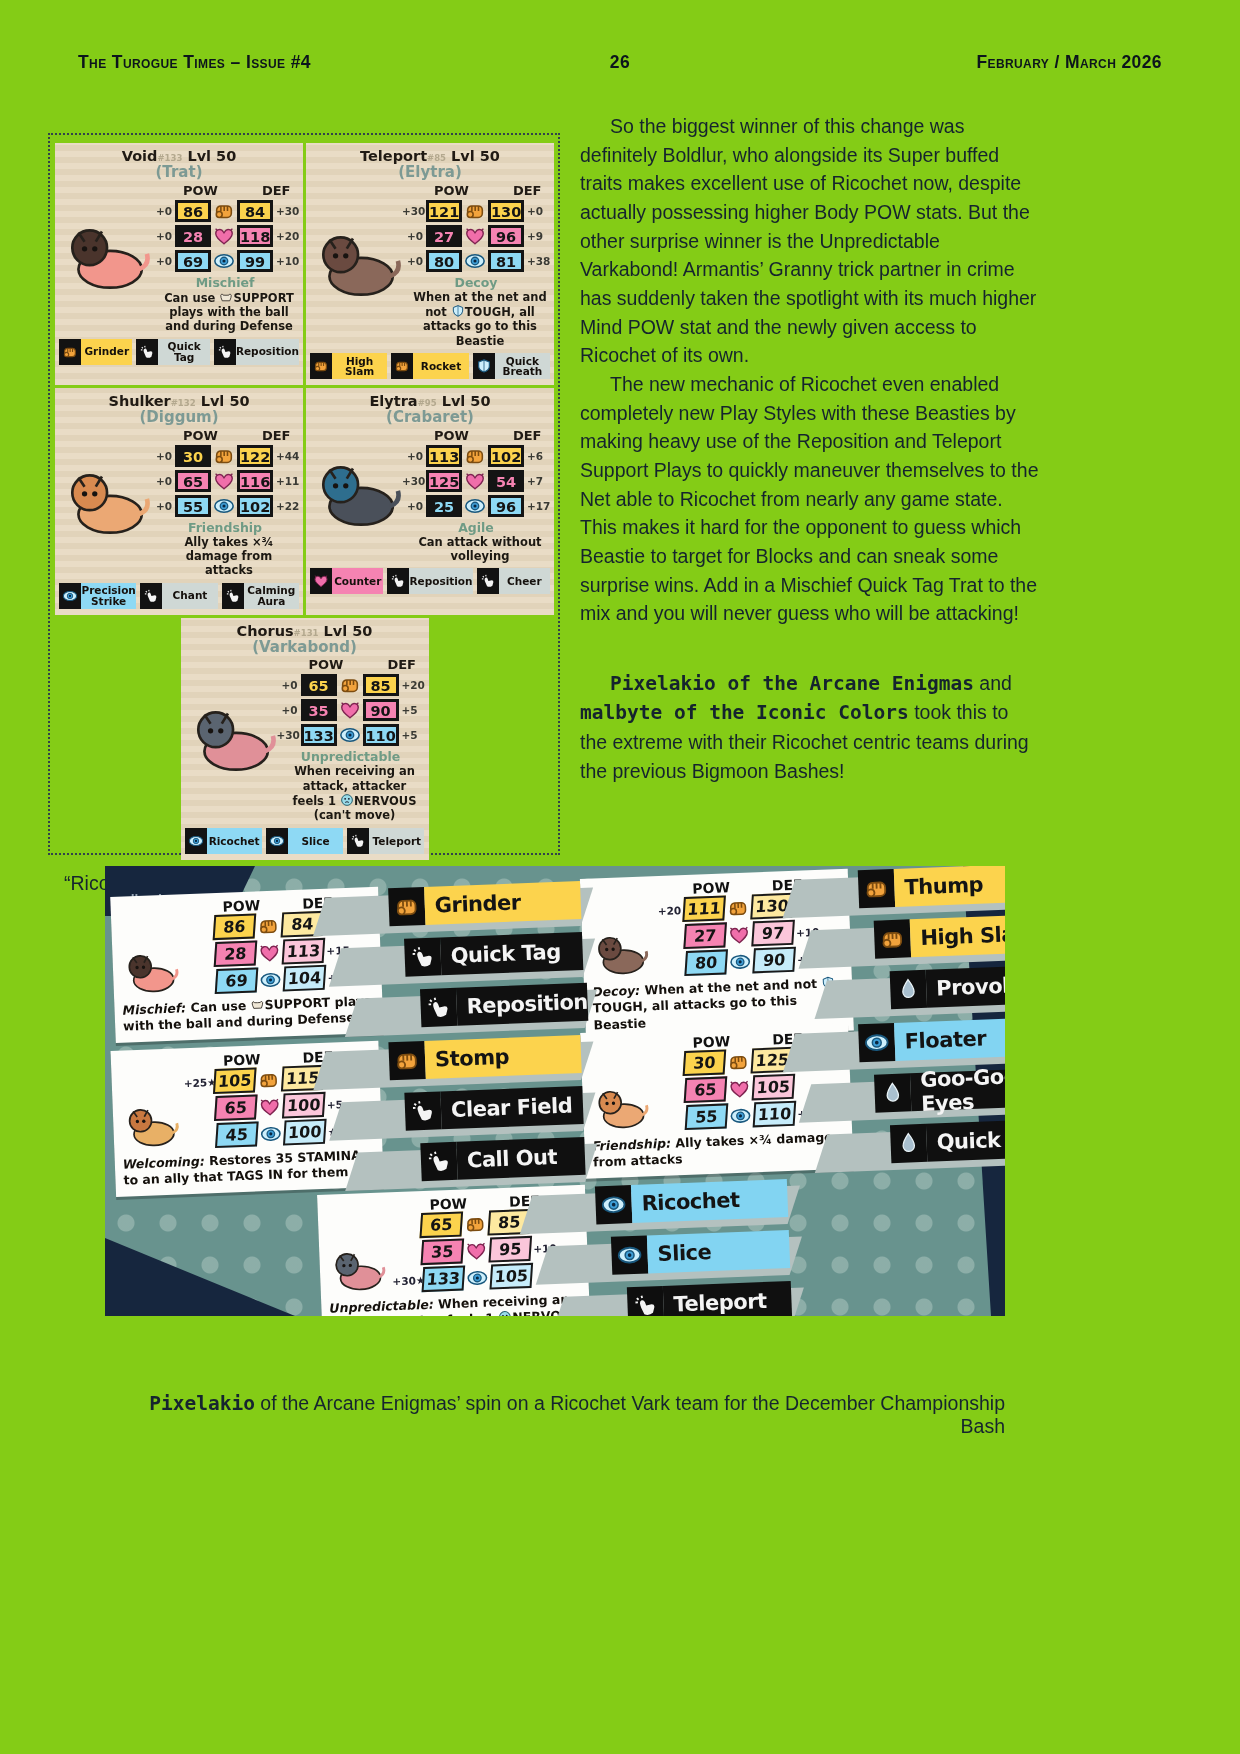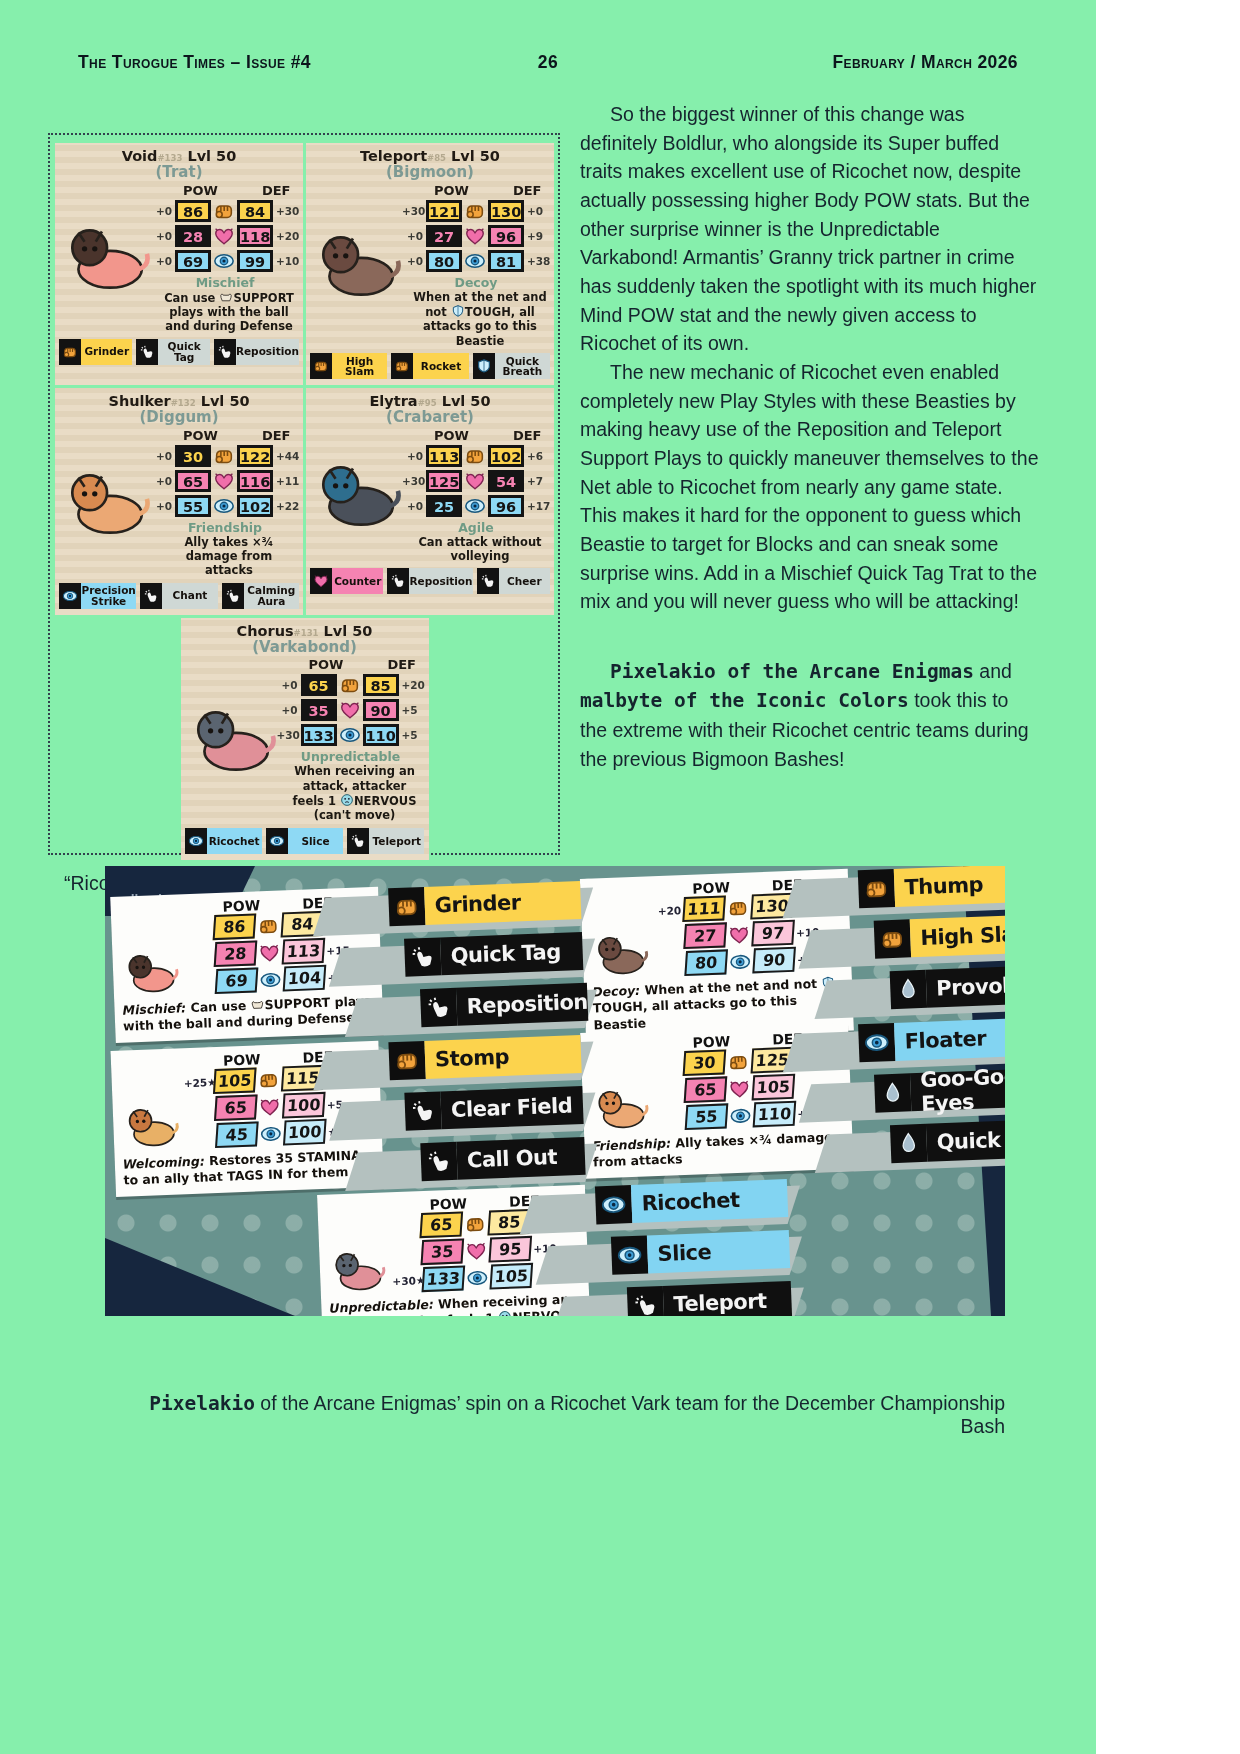--- a/index.html
+++ b/index.html
@@ -1,17 +1,17 @@
 <!DOCTYPE html>
 <html><head>
 <meta charset="utf-8">
 <style>
   * { margin:0; padding:0; box-sizing:border-box; }
   body { font-family:"Liberation Sans", sans-serif; }
-  .page { position:relative; width:1096px; height:1754px; background:#86efac; overflow:hidden; color:#15242e;padding-left:36px; }
+  .page { position:relative; width:1240px; height:1754px; background:#84cc16; overflow:hidden; color:#15242e;padding-left:36px; }
 
   
   .hdr { position:absolute; left:78px; right:78px; top:52px; display:flex; justify-content:space-between;
          font-weight:bold; font-size:17.5px; letter-spacing:.4px; font-variant:small-caps; color:#0c151c; }
   .hdr .pgnum { position:absolute; left:50%; transform:translateX(-50%); }
 
   
   .team-box { position:absolute; left:48px; top:133px; width:512px; height:722px;
               border:2px dotted #31424c; padding:8px 5px 6px 5px; }
   .team-title { text-align:center; font-size:21px; color:#22323c; margin-bottom:8px; }
@@ -49,21 +49,21 @@
   .chip-ic svg { width:16px; height:16px; }
   .chip-lb { flex:1; height:26px; display:flex; align-items:center; justify-content:center; text-align:center;
              font-size:10.5px; font-weight:bold; color:#15100c; line-height:1; }
   .mv-body .chip-lb { background:#fcd34d; } .mv-mind .chip-lb { background:#f583b2; }
   .mv-spirit .chip-lb { background:#8ed9f4; } .mv-support .chip-lb { background:#cfd8d5; }
   .mv-defense .chip-lb { background:#cfd8d5; }
   .box-caption { text-align:center; font-size:19.5px; line-height:1.38; margin-top:10px; color:#16252f; }
   .bname { font-family:"DejaVu Sans Mono", monospace; font-weight:bold; }
 
   
-  .article { position:absolute; left:580px; top:100px; width:460px; font-size:19.5px; line-height:1.47; color:#15242e; }
+  .article { position:absolute; left:580px; top:112px; width:460px; font-size:19.5px; line-height:1.47; color:#15242e; }
   .article p { text-indent:30px; }
   .article p.gap { margin-top:41px; }
 
   
   .shot { position:absolute; left:105px; top:866px; width:900px; height:450px; overflow:hidden;
           background:#68938e; background-image:radial-gradient(rgba(216,230,224,.32) 8px, transparent 9px);
           background-size:42px 42px; }
   .corner { position:absolute; background:#16263e; z-index:0; }
   .corner-tl { left:0; top:0; width:150px; height:50px; clip-path:polygon(0 0,100% 0,84% 100%,0 100%); }
   .corner-tl span { position:absolute; left:6px; top:26px; color:#97a6b6; font-family:"DejaVu Sans Mono", monospace;
@@ -216,21 +216,21 @@
                   <path d="M4.2 4.8 5.8 6.4M8.6 2.8l.5 2.2M2.8 8.8h2.3" stroke="#f4f4f4" stroke-width="1.7"></path>
                 </svg>
               </span>
               <span class="chip-lb">Reposition</span>
             </div>
           </div>
         </div>
         <div class="bcard">
           <div class="bc-head">
             <div><span class="bc-name">Teleport</span><span class="bc-num">#85</span><span class="bc-name"> Lvl 50</span></div>
-            <div class="bc-species">(Bigmoon)</div>
+            <div class="bc-species">(Elytra)</div>
           </div>
           <div class="bc-main">
             <div class="bc-art">
               <span><svg viewBox="0 0 90 70">
                   <ellipse cx="50" cy="48" rx="31" ry="18" fill="#8a685a" stroke="#26211c" stroke-width="2.6"></ellipse>
                   <path d="M78 48q11-4 8-15" stroke="#8a685a" stroke-width="4.5" fill="none"></path>
                   <circle cx="30" cy="27" r="17" fill="#6a4a40" stroke="#26211c" stroke-width="2.6"></circle>
                   <path d="M19 12l6 9M42 11l-6 10" stroke="#26211c" stroke-width="2.6"></path>
                   <circle cx="25" cy="28" r="2.6" fill="#171310"></circle>
                   <circle cx="35" cy="28" r="2.6" fill="#171310"></circle>

